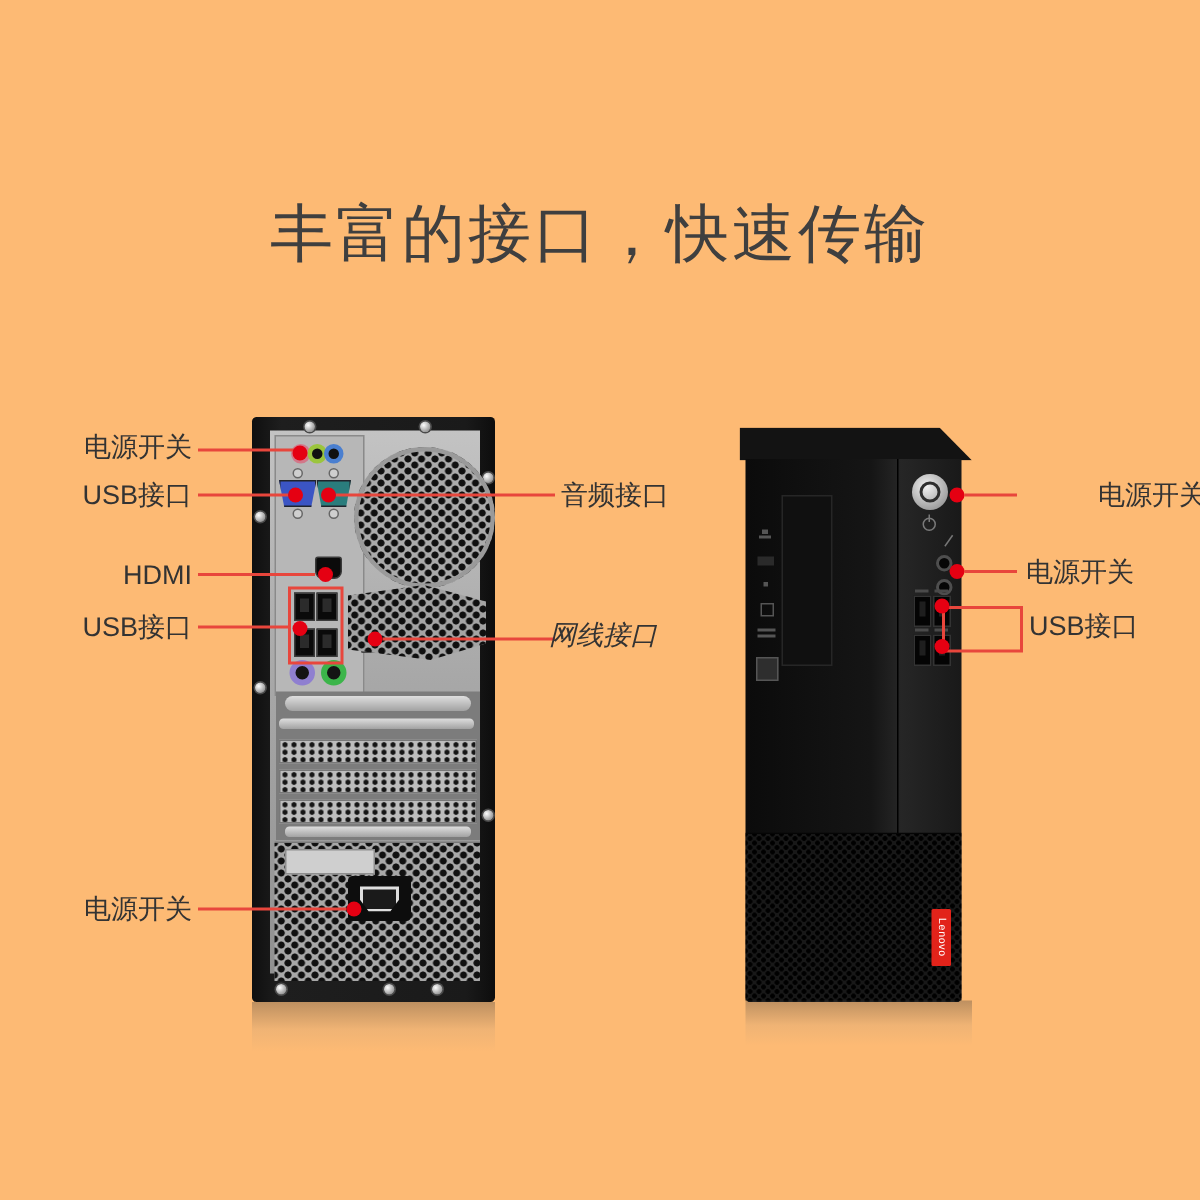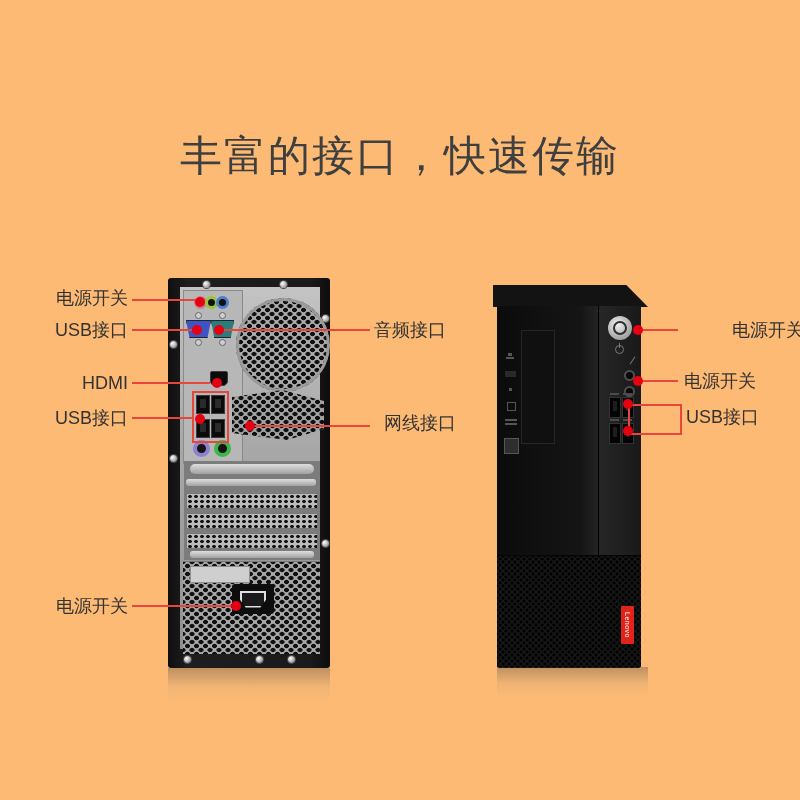--- a/index.html
+++ b/index.html
@@ -222,21 +222,21 @@
     <div class="ann-line" style="left:132px;top:382px;width:78px;"></div>
     <div class="ann-dot" style="left:212px;top:378px;"></div>
 
     <div class="ann-label right" style="left:36px;top:407px;">USB接口</div>
     <div class="ann-line" style="left:132px;top:417px;width:62px;"></div>
     <div class="ann-dot" style="left:195px;top:414px;"></div>
     <div class="ann-rect" style="left:192px;top:391px;width:33px;height:48px;"></div>
 
     <div class="ann-dot" style="left:245px;top:421px;"></div>
     <div class="ann-line" style="left:255px;top:425px;width:115px;"></div>
-    <div class="ann-label" style="left:384px;top:412px;">网线接口</div>
+    <div class="ann-label" style="left:366px;top:412px;font-style:italic;">网线接口</div>
 
     <div class="ann-label right" style="left:36px;top:595px;">电源开关</div>
     <div class="ann-line" style="left:132px;top:605px;width:99px;"></div>
     <div class="ann-dot" style="left:231px;top:601px;"></div>
   </div>
 
   <div>
     <div class="ann-dot" style="left:633px;top:325px;"></div>
     <div class="ann-line" style="left:643px;top:329px;width:35px;"></div>
     <div class="ann-label" style="left:700px;top:319px;margin-left:32px;">电源开关</div>

